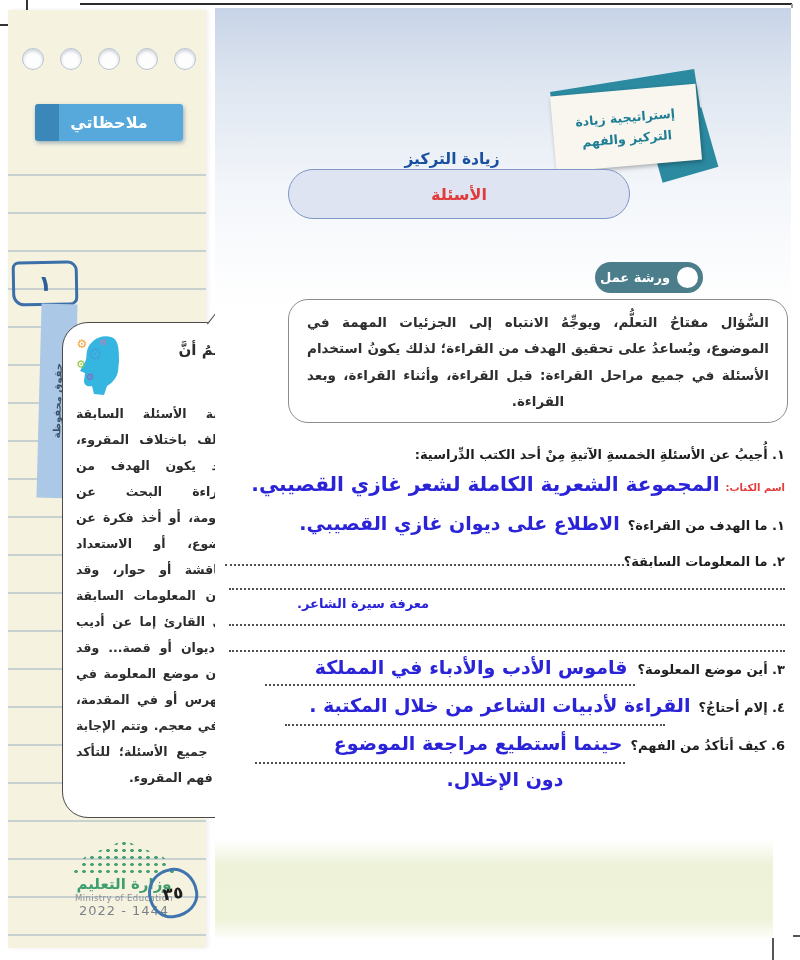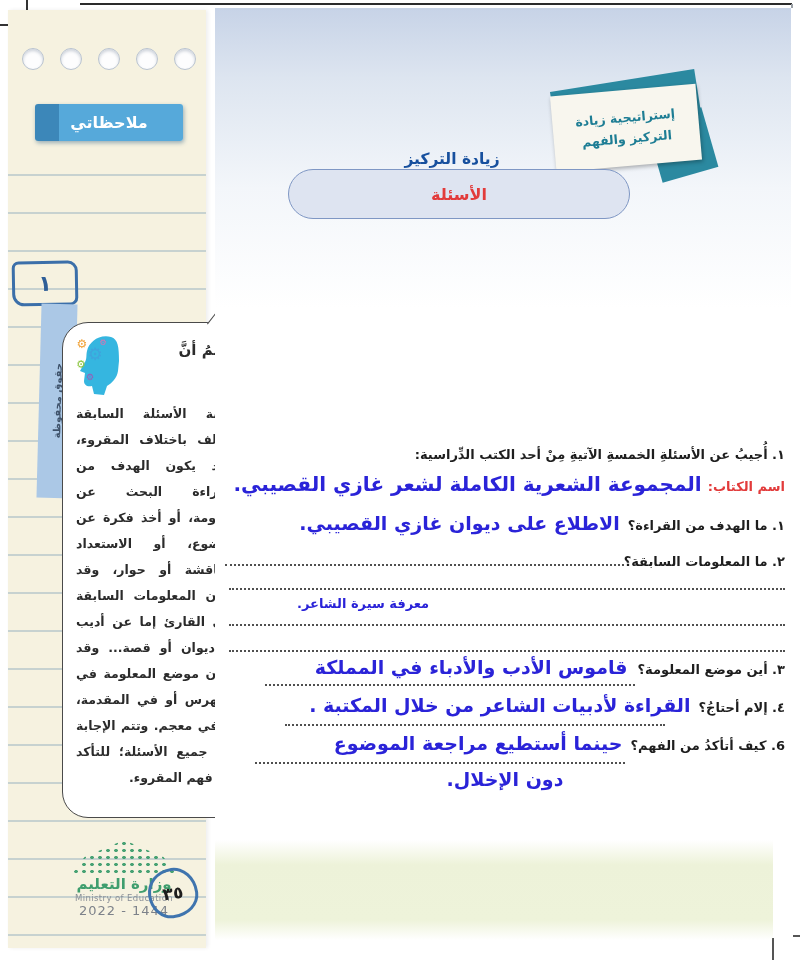--- a/index.html
+++ b/index.html
@@ -94,21 +94,21 @@
   
   .qa{position:absolute;left:10px;top:430px;width:560px;direction:rtl;text-align:right;color:#1e1e1e;}
   .qa .row{position:relative;white-space:nowrap;overflow:visible;}
   .q-label{font-size:13px;font-weight:bold;color:#1e1e1e;}
   .ans{color:#2a23d8;font-weight:bold;}
   .dots-line{border-bottom:2.5px dotted #4f4f4f;}
   .leader{display:inline-block;border-bottom:2.5px dotted #4f4f4f;height:1em;}
 
   .r-intro{height:34px;padding-top:6px;}
   .r-book{height:40px;display:flex;align-items:baseline;gap:6px;}
-  .r-book .red{color:#e23b3b;font-weight:bold;font-size:13px;flex:0 0 auto;}
+  .r-book .red{color:#e23b3b;font-weight:bold;font-size:10px;flex:0 0 auto;}
   .r-book .ans{font-size:20px;}
   .r-q1{height:38px;display:flex;align-items:baseline;gap:8px;}
   .r-q1 .ans{font-size:19px;}
   .r-q2{height:26px;display:flex;align-items:baseline;}
   .r-q2 .leader{flex:1;}
   .r-dots{height:18px;}
   .r-dots .dots-line{position:absolute;left:4px;right:0;bottom:4px;height:0;}
   .r-ans2{height:44px;}
   .r-ans2 .dots-line{position:absolute;left:4px;right:0;bottom:12px;height:0;}
   .r-ans2 .ans{position:absolute;left:72px;top:2px;font-size:13px;z-index:2;}
@@ -201,21 +201,26 @@
         <span>التركيز والفهم</span>
       </div>
     </div>
 
     <div class="section-heading" dir="rtl">زيادة التركيز والفهم</div>
 
     <div class="topic-pill">
       <span dir="rtl">الأسئلة</span>
     </div>
 
-
+    <div class="workshop">
+      <div class="dot"></div>
+      <span class="lbl">ورشة عمل</span>
+    </div>
+
+    <div class="info-box">السُّؤال مفتاحُ التعلُّم، ويوجِّهُ الانتباه إلى الجزئيات المهمة في الموضوع، ويُساعدُ على تحقيق الهدف من القراءة؛ لذلك يكونُ استخدام الأسئلة في جميع مراحل القراءة: قبل القراءة، وأثناء القراءة، وبعد القراءة.</div>
 
     <div class="qa">
 
       <div class="row r-intro">
         <span class="q-label">١. أُجيبُ عن الأسئلةِ الخمسةِ الآتيةِ مِنْ أحد الكتب الدِّراسية:</span>
       </div>
 
       <div class="row r-book">
         <span class="red">اسم الكتاب:</span>
         <span class="ans">المجموعة الشعرية الكاملة لشعر غازي القصيبي.</span>

